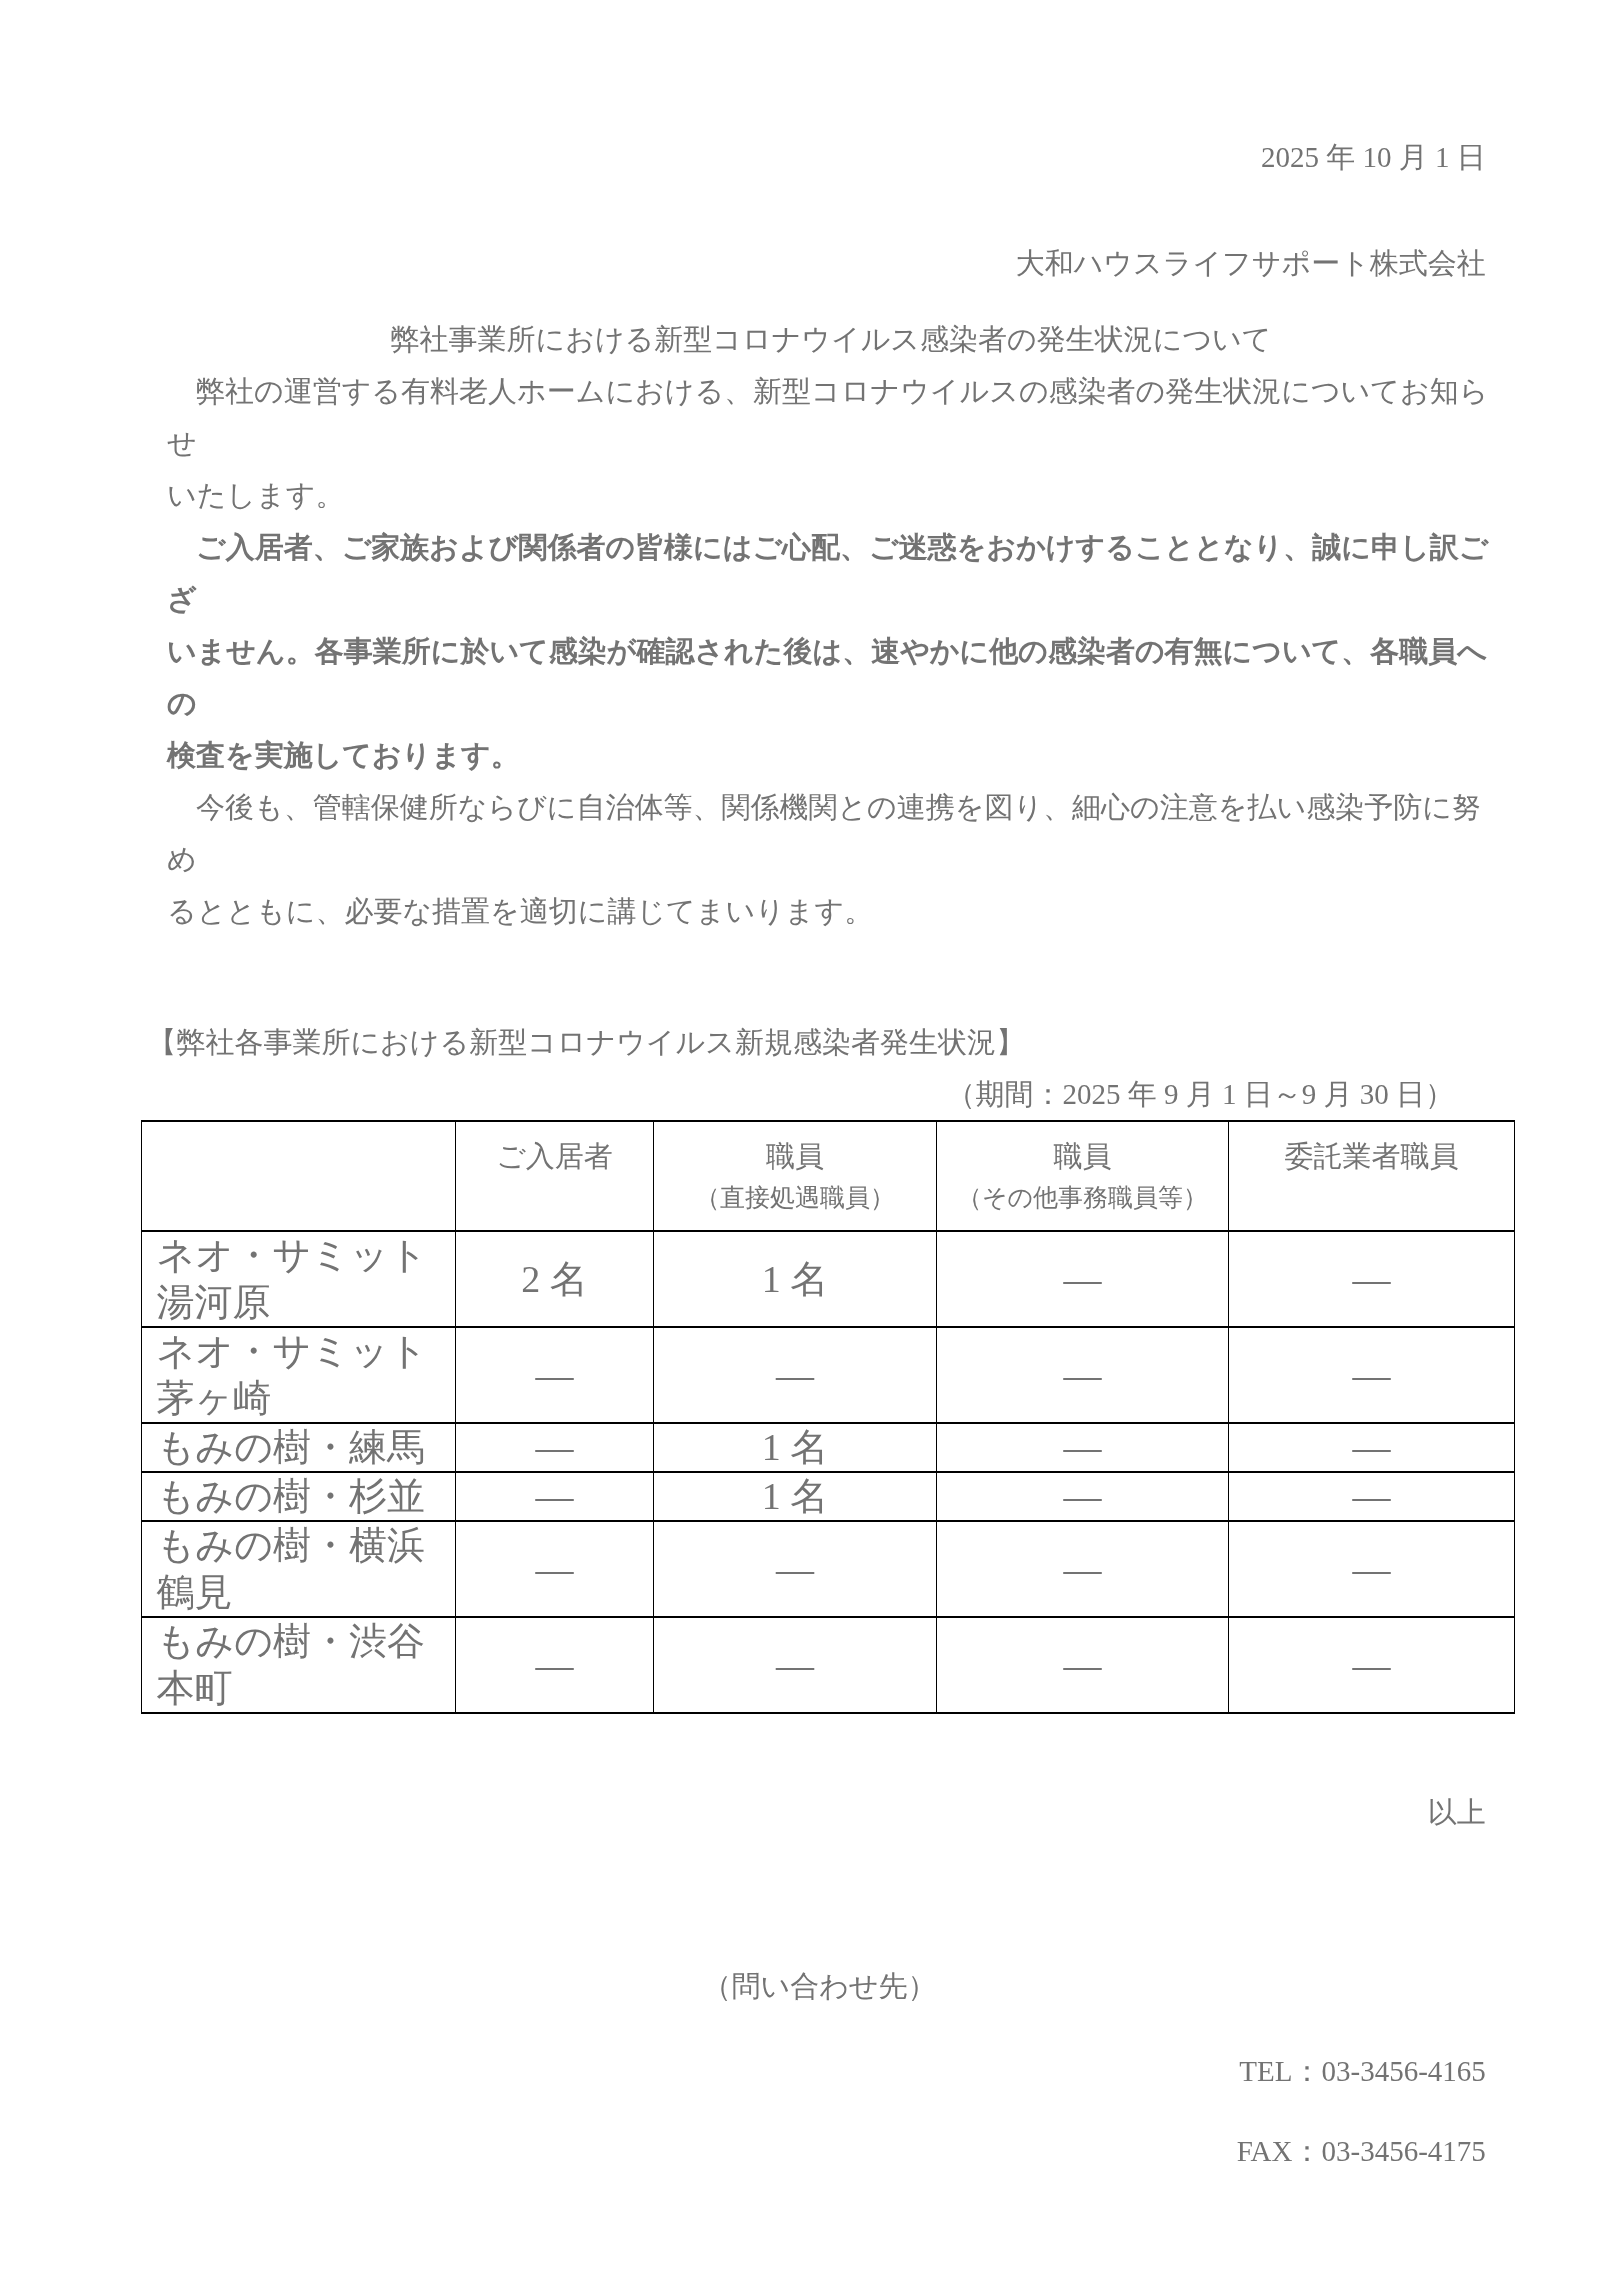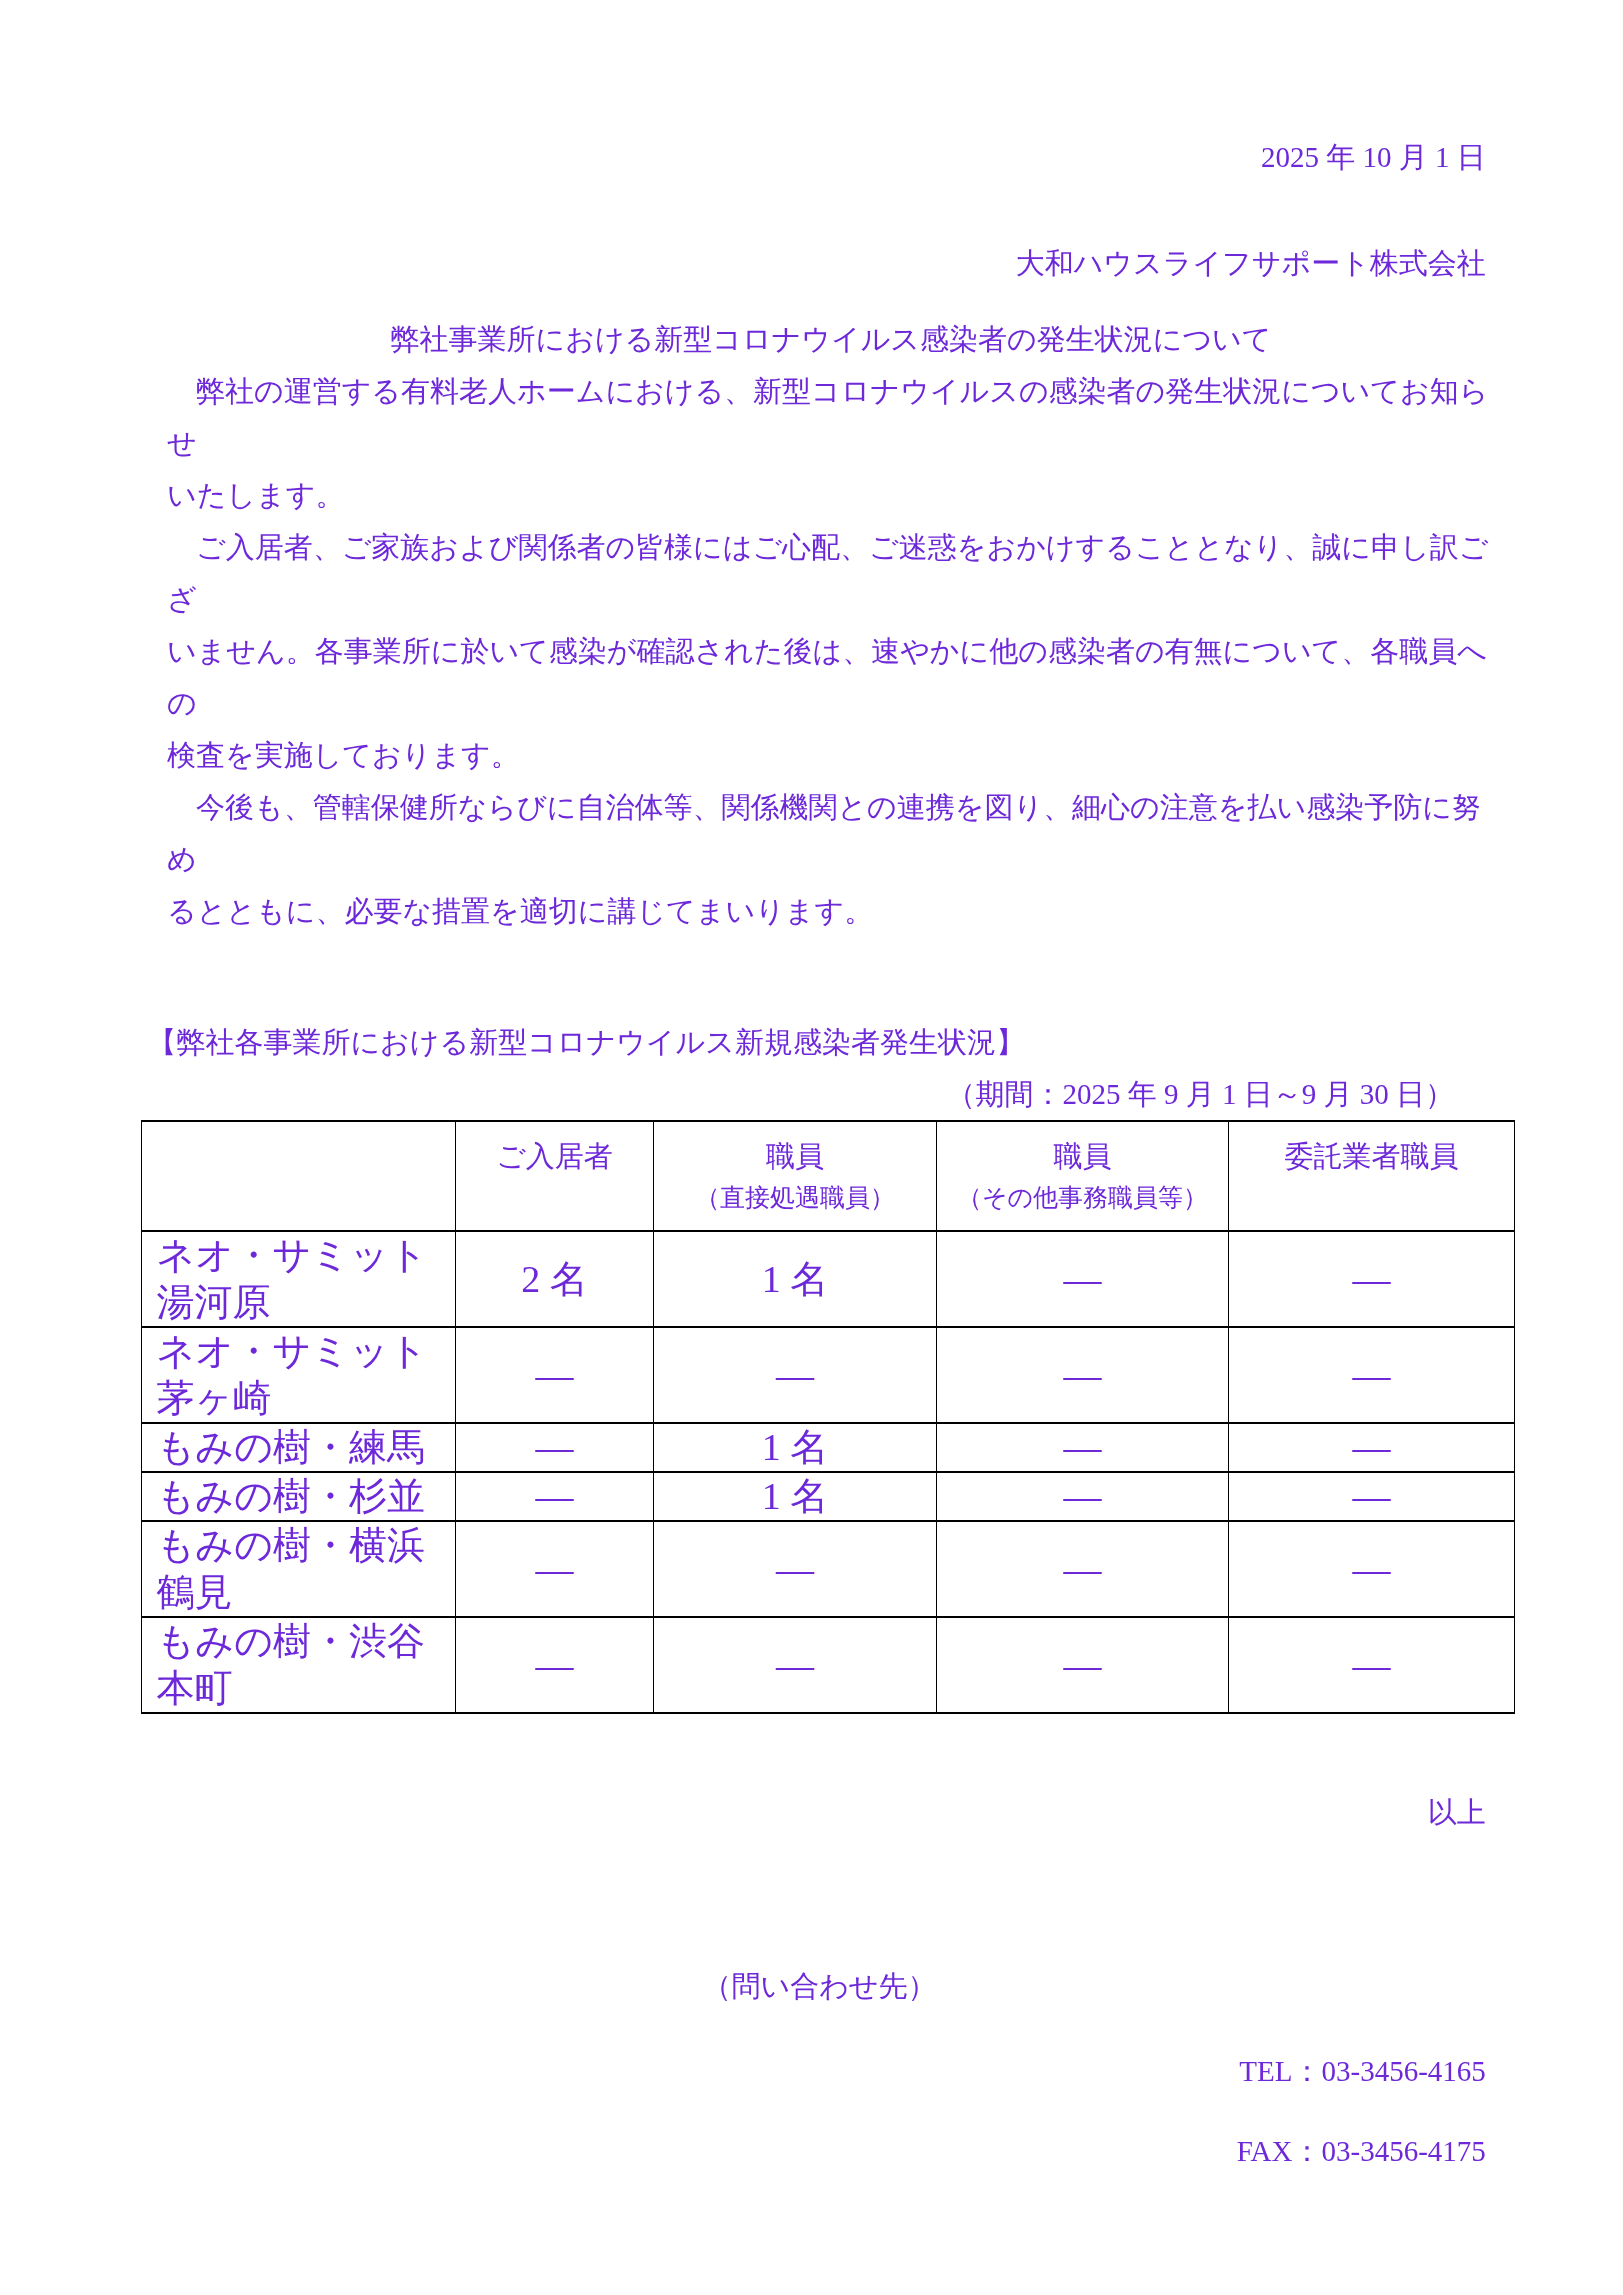--- a/index.html
+++ b/index.html
@@ -6,38 +6,38 @@
     margin: 0;
     padding: 0;
     background: #ffffff;
   }
   .page {
     position: relative;
     width: 1623px;
     height: 2295px;
     box-sizing: border-box;
     background: #ffffff;
-    color: #6d28d9;
+    color: #737373;
     font-family: "Liberation Serif", "DejaVu Serif", serif;
     font-size: 29px;
     line-height: 52px;
     padding: 131px 128px 0 167px;
     overflow: hidden;
   }
   .right { text-align: right; padding-right: 9.2px; }
   .date-line { }
   .company-line { margin-top: 54px; }
   .doc-title { text-align: center; margin-top: 24px; }
   p.body-para {
     margin: 0;
     white-space: pre-line;
     text-align: left;
   }
   .para-1 { margin-top: 63px; }
-  .para-2 { margin-top: 39px; }
+  .para-2 { margin-top: 39px; font-weight: bold; }
   .para-3 { margin-top: 0; }
   .section-header { margin-top: 79px; margin-left: -19.6px; }
   .period-line { text-align: right; padding-right: 41px; }
   table.status-table {
     border-collapse: collapse;
     table-layout: fixed;
     width: 1372px;
     margin-left: -26px;
     margin-top: 0;
   }

